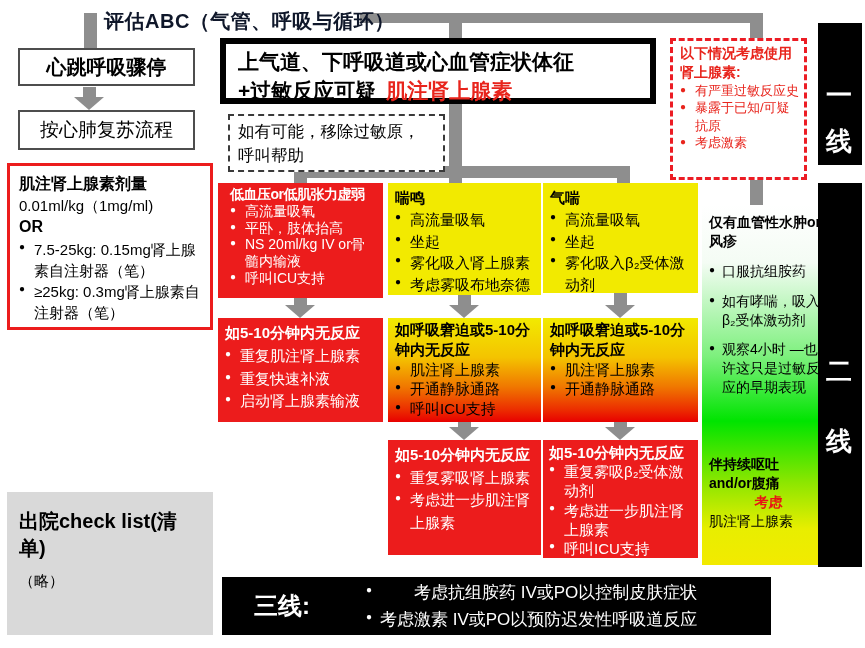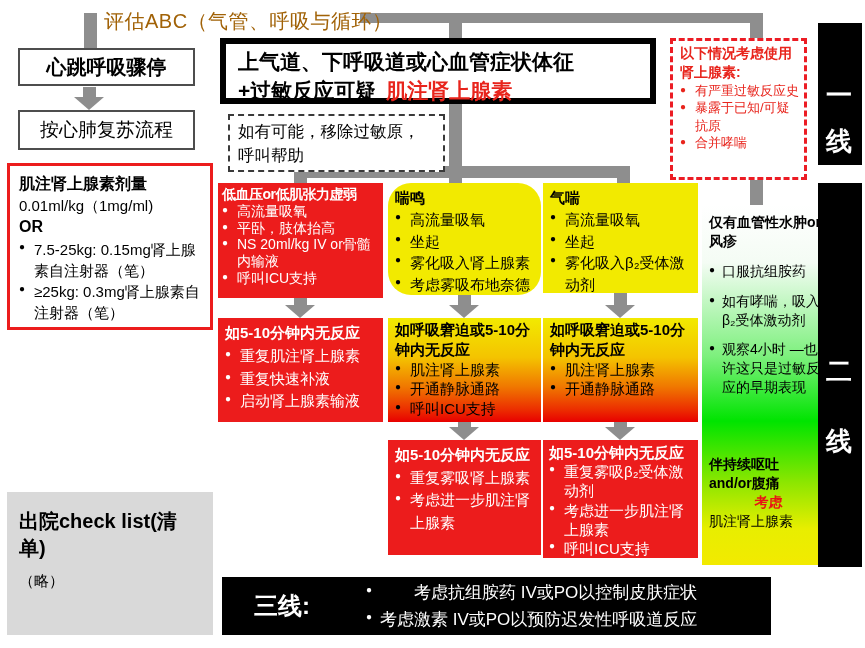--- a/index.html
+++ b/index.html
@@ -4,21 +4,21 @@
 <style>
   * { margin:0; padding:0; box-sizing:border-box; }
   body { background:#fff; font-family:"Liberation Sans", sans-serif; }
   .canvas { position:relative; width:865px; height:648px; background:#fff; overflow:hidden; }
 
   .line { position:absolute; background:#8e8e8e; }
 
   .arrow { position:absolute; width:30px; display:flex; flex-direction:column; align-items:center; }
   .arrow .stem { width:13px; flex:1; background:#8e8e8e; }
   .arrow .head { width:0; height:0; border-left:15px solid transparent; border-right:15px solid transparent; border-top:13px solid #8e8e8e; }
-  .title { position:absolute; left:104px; top:8px; font-size:20px; font-weight:normal; color:#a16207; letter-spacing:0.5px; }
+  .title { position:absolute; left:104px; top:8px; font-size:20px; font-weight:bold; color:#0f172a; letter-spacing:0.5px; }
 
   .wbox { position:absolute; background:#fff; border:2px solid #4d4d4d; display:flex; align-items:center; justify-content:center; }
   .arrest { font-size:20px; font-weight:bold; }
   .cpr { font-size:19px; }
 
   .symptom { position:absolute; left:220px; top:38px; width:436px; height:66px; background:#fff; border:6px solid #000000; padding:4px 12px; font-size:21px; font-weight:bold; line-height:1.38; }
   .symptom .red-t { color:#e8241c; margin-left:10px; }
 
   .dashed-box { position:absolute; left:228px; top:114px; width:217px; height:58px; background:#fff; border:2px dashed #3a3a3a; padding:4px 8px; font-size:16.5px; line-height:1.45; }
 
@@ -39,24 +39,24 @@
 
   ul { list-style:none; }
   li.b { position:relative; padding-left:15px; }
   li.b::before { content:"\25CF"; position:absolute; left:0; top:1px; font-size:10px; }
 
   .colbox { position:absolute; padding:4px 7px; font-size:15px; line-height:1.4; }
   .red-box { background:#ec1c1c; color:#fff; }
   .yellow-box { background:#f2ea00; color:#000; }
   .grad-box { background:linear-gradient(180deg,#f2ea00 0%,#f4c300 38%,#f07800 66%,#ec2e00 88%,#e80000 100%); color:#000; }
 
-  .c1a { left:218px; top:183px; width:165px; height:115px; font-size:14px; line-height:1.2; padding:3px 4px; }
+  .c1a { left:218px; top:183px; width:165px; height:115px; font-size:14px; line-height:1.2; padding:3px 12px; }
   .c1a .hd { font-size:14px; letter-spacing:-0.5px; }
   .c1b { left:218px; top:318px; width:165px; height:104px; line-height:1.52; }
-  .c2a { left:388px; top:183px; width:153px; height:112px; line-height:1.45;border-radius:23px; }
+  .c2a { left:388px; top:183px; width:153px; height:112px; line-height:1.45; }
   .c2b { left:388px; top:318px; width:153px; height:104px; line-height:1.32; padding:2px 7px; }
   .c3a { left:543px; top:183px; width:155px; height:110px; line-height:1.45; }
   .c3b { left:543px; top:318px; width:155px; height:104px; line-height:1.32; padding:2px 7px; }
   .c2c { left:388px; top:440px; width:153px; height:115px; line-height:1.5; }
   .c3c { left:543px; top:440px; width:155px; height:118px; line-height:1.28; padding:3px 6px; }
 
   .c4 { left:702px; top:205px; width:130px; height:360px; padding:8px 5px 0 7px; font-size:14px; line-height:1.35;
         background:linear-gradient(180deg,#ffffff 0%,#f4fcf4 16%,#7df07d 42%,#00e400 60%,#8ce600 77%,#e8ee00 90%,#f2ea00 100%); color:#000; }
   .c4 li.b { padding-left:13px;margin-top:11px; }
   .c4 .vomit { position:absolute; top:250px; left:7px; right:4px; }
@@ -145,21 +145,21 @@
 
   <div class="dashed-box">
     <span>如有可能，移除过敏原，呼叫帮助</span>
   </div>
 
   <div class="epi-box">
     <div class="hd">以下情况考虑使用肾上腺素:</div>
     <ul>
       <li class="b">有严重过敏反应史</li>
       <li class="b">暴露于已知/可疑抗原</li>
-      <li class="b">合并哮喘</li>
+      <li class="b">考虑激素</li>
     </ul>
   </div>
 
   <div class="colbox red-box c1a">
     <div class="hd">低血压or低肌张力虚弱</div>
     <ul>
       <li class="b">高流量吸氧</li>
       <li class="b">平卧，肢体抬高</li>
       <li class="b">NS 20ml/kg IV or骨髓内输液</li>
       <li class="b">呼叫ICU支持</li>

